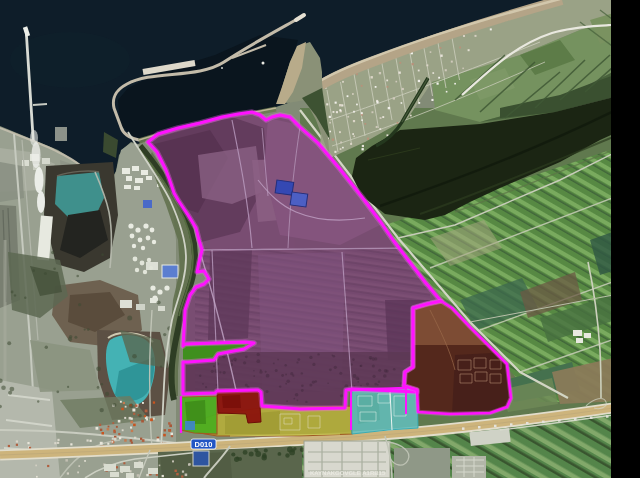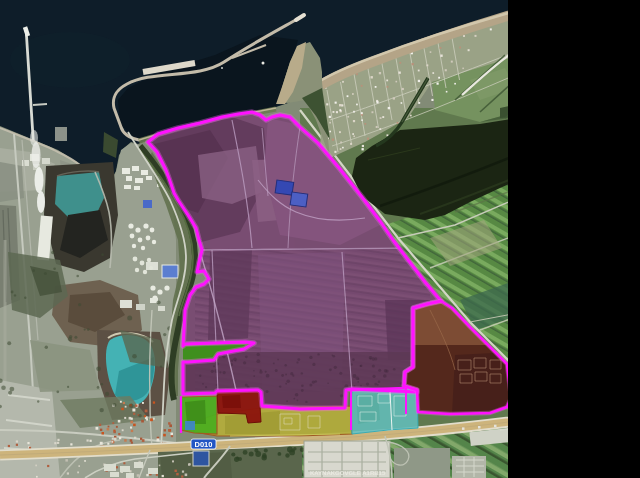--- a/index.html
+++ b/index.html
@@ -1,14 +1,14 @@
 <!DOCTYPE html>
 <html><head><meta charset="utf-8"><style>
 html,body{margin:0;padding:0;background:#000;}
-#wrap{width:508px;height:478px;overflow:hidden;}
+#wrap{width:611px;height:478px;overflow:hidden;}
 </style></head><body>
 <div id="wrap"><svg xmlns="http://www.w3.org/2000/svg" width="640" height="478" viewBox="0 0 640 478">
       <rect width="640" height="478" fill="#828b76"></rect>
       <polygon points="300.0,108.0 640.0,108.0 640.0,478.0 300.0,478.0" fill="#60794e"></polygon>
       <polygon points="290.0,115.0 360.0,200.0 420.0,268.0 470.0,330.0 510.0,372.0 540.0,400.0 300.0,400.0" fill="#68794e"></polygon>
       <defs>
         <pattern id="strips" width="12" height="12" patternUnits="userSpaceOnUse" patternTransform="rotate(-60)">
           <rect width="12" height="12" fill="#578943"></rect>
           <rect width="4" height="12" fill="#79aa5e"></rect>
           <rect x="9" width="1.6" height="12" fill="#41663a"></rect>

